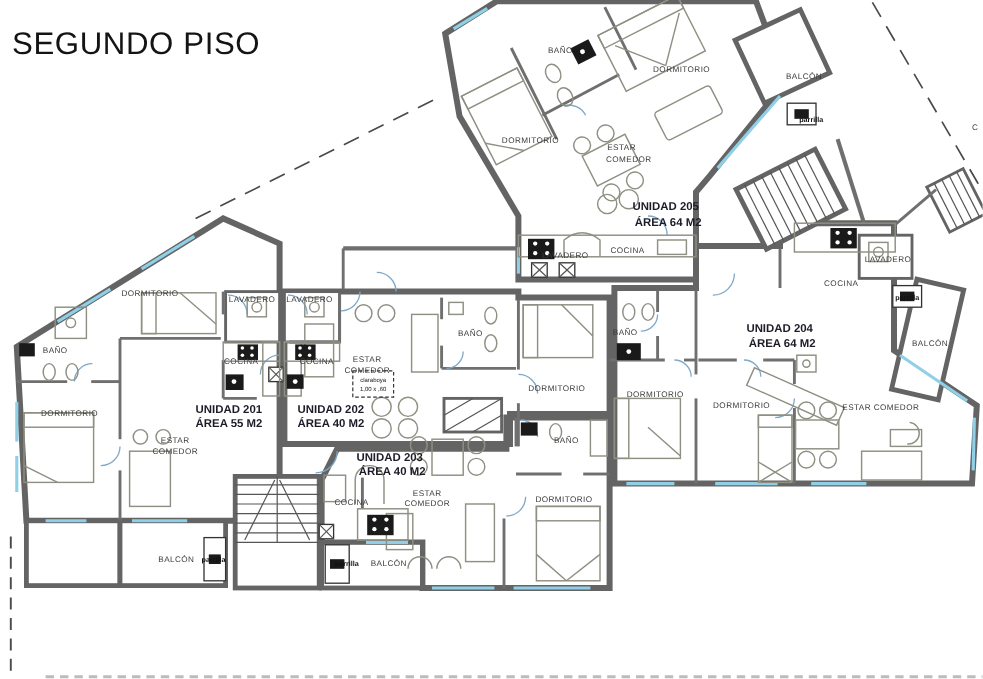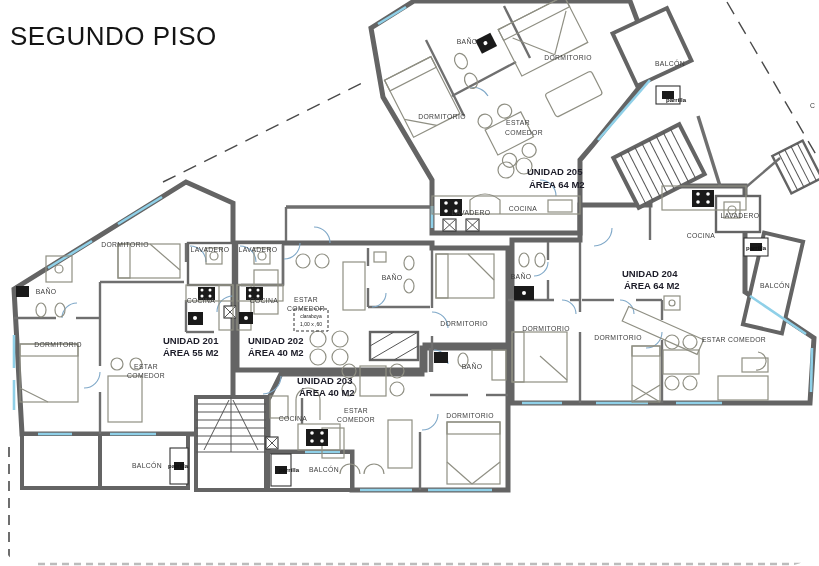--- a/index.html
+++ b/index.html
@@ -1,17 +1,17 @@
 <!DOCTYPE html>
 <html><head>
 <meta charset="utf-8">
 <style>
   html,body{margin:0;padding:0;background:#fff;}
   .stage{position:relative;width:819px;height:566px;background:#fff;overflow:hidden;
-         font-family:"Liberation Sans",sans-serif;border-radius:32px;}
+         font-family:"Liberation Sans",sans-serif;}
   svg{display:block}
   .tt{font-family:"Liberation Sans",sans-serif;font-size:26px;fill:#141414;letter-spacing:.5px}
   .un{font-family:"Liberation Sans",sans-serif;font-size:9.5px;font-weight:bold;fill:#1c1c28}
   .rm{font-family:"Liberation Sans",sans-serif;font-size:6.8px;fill:#3b3b3b;letter-spacing:.35px}
   .rs{font-family:"Liberation Sans",sans-serif;font-size:6px;font-weight:bold;fill:#111}
   .cl{font-family:"Liberation Sans",sans-serif;font-size:5px;fill:#222}
   .wall{stroke:#646464;stroke-width:5;fill:none;stroke-linejoin:miter}
   .iw{stroke:#6f6f6f;stroke-width:2.4;fill:none}
   .iw3{stroke:#6f6f6f;stroke-width:3.4;fill:none}
   .win{stroke:#8fd0e8;stroke-width:2.6;fill:none}

